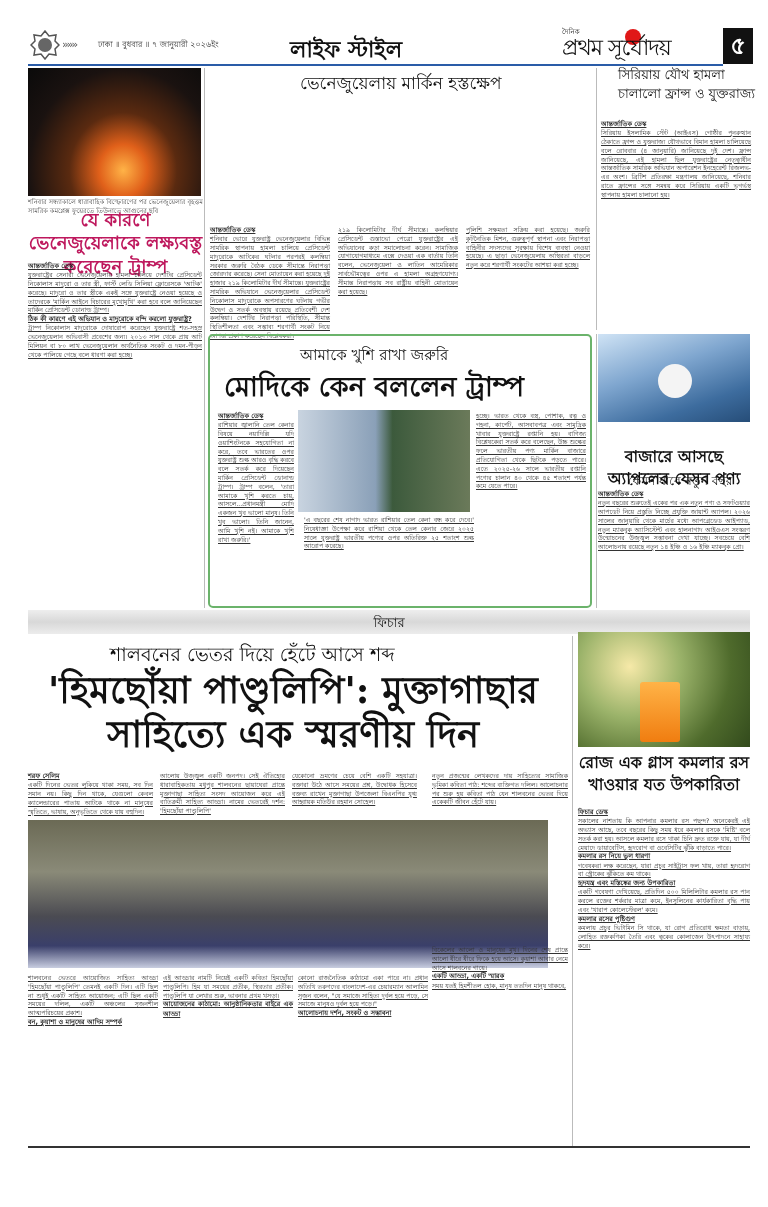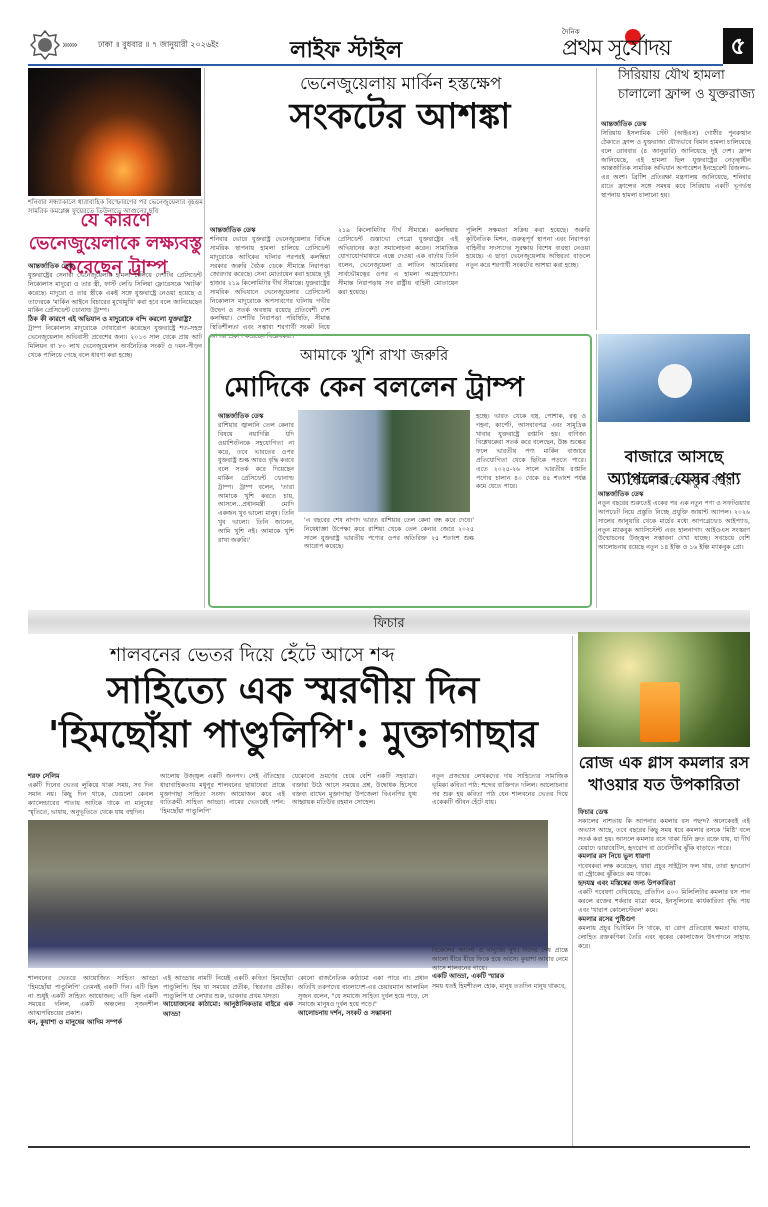--- a/index.html
+++ b/index.html
@@ -23,21 +23,21 @@
   .photo-fire { left: 28px; top: 68px; width: 173px; height: 128px; background: radial-gradient(ellipse at 55% 80%, #ffb347 0%, #e0601a 18%, #5a2a10 40%, #1a1210 70%, #0a0a0a 100%); }
   .photo-trump-modi { left: 298px; top: 410px; width: 172px; height: 102px; background: linear-gradient(90deg, #c9d4e0 0%, #8aa0b8 45%, #3c5a3c 55%, #6b7a5a 100%); }
   .photo-apple { left: 598px; top: 334px; width: 152px; height: 88px; background: linear-gradient(160deg, #cfe3f5 0%, #7fa6cf 40%, #3d6c9e 75%, #264d78 100%); }
   .apple-logo { left: 658px; top: 364px; width: 34px; height: 34px; border-radius: 50%; background: #f4f4f4; }
   .photo-orange { left: 578px; top: 632px; width: 172px; height: 115px; background: radial-gradient(circle at 30% 30%, #f6e9a8 0%, #9bb36a 35%, #4f6b2c 70%, #324a1c 100%); }
   .orange-glass { left: 640px; top: 682px; width: 40px; height: 60px; background: linear-gradient(180deg, #ffb347, #f07d10); border-radius: 3px; }
   .photo-group { left: 28px; top: 820px; width: 520px; height: 148px; background: linear-gradient(180deg, #6b6a55 0%, #8a8a78 35%, #4b4b52 65%, #3a3f6a 85%, #c8cde0 100%); }
 
   
   .caption { font-size: 6.5px; color: #444; line-height: 1.35; }
-  .body-text { font-size: 6.2px; line-height: 1.42; color: #333; text-align: justify; }
+  .body-text { font-size: 6.2px; line-height: 1.42; color: #333; text-align: justify; text-decoration: underline; }
   .byline { font-size: 6.5px; font-weight: bold; color: #222; display: block; }
   .subhead { font-weight: bold; }
 
   .kicker-main { left: 300px; top: 70px; font-size: 17px; color: #111; font-family: "DejaVu Serif", serif; }
   .headline-main { left: 210px; top: 96px; width: 380px; text-align: center; font-size: 35px; line-height: 1.15; font-weight: bold; color: #111; font-family: "DejaVu Serif", serif; }
 
   .left-head { left: 28px; top: 208px; width: 175px; text-align: center; font-size: 18px; line-height: 1.3; font-weight: bold; color: #be185d; font-family: "DejaVu Serif", serif; }
 
   .syria-head { left: 618px; top: 66px; width: 150px; font-size: 13px; line-height: 1.45; color: #111; font-family: "DejaVu Serif", serif; }
 
@@ -88,21 +88,20 @@
 <div class="abs left-head">যে কারণে ভেনেজুয়েলাকে লক্ষ্যবস্তু করেছেন ট্রাম্প</div>
 <div class="abs body-text" style="left:28px;top:262px;width:174px;">
   <span class="byline">আন্তর্জাতিক ডেস্ক</span>
   <span>যুক্তরাষ্ট্রের সেনারা ভেনেজুয়েলায় হামলা চালিয়ে দেশটির প্রেসিডেন্ট নিকোলাস মাদুরো ও তার স্ত্রী, ফার্স্ট লেডি সিলিয়া ফ্লোরেসকে 'আটক' করেছে। মাদুরো ও তার স্ত্রীকে একই সঙ্গে যুক্তরাষ্ট্রে নেওয়া হয়েছে ও তাদেরকে 'মার্কিন আইনে বিচারের মুখোমুখি' করা হবে বলে জানিয়েছেন মার্কিন প্রেসিডেন্ট ডোনাল্ড ট্রাম্প।</span>
   <span class="byline subhead">ঠিক কী কারণে এই অভিযান ও মাদুরোকে বন্দি করলো যুক্তরাষ্ট্র?</span>
   <span>ট্রাম্প নিকোলাস মাদুরোকে দোষারোপ করেছেন যুক্তরাষ্ট্রে শত-সহস্র ভেনেজুয়েলান অভিবাসী প্রবেশের জন্য। ২০১৩ সাল থেকে প্রায় আট মিলিয়ন বা ৮০ লাখ ভেনেজুয়েলান অর্থনৈতিক সংকট ও দমন-পীড়ন থেকে পালিয়ে গেছে বলে ধারণা করা হচ্ছে।</span>
 </div>
 
 <div class="abs kicker-main">ভেনেজুয়েলায় মার্কিন হস্তক্ষেপ</div>
 <div class="abs headline-main">
-  <div>সংকটের আশঙ্কা</div>
 </div>
 <div class="abs body-text" style="left:210px;top:226px;width:120px;">
   <span class="byline">আন্তর্জাতিক ডেস্ক</span>
   <span>শনিবার ভোরে যুক্তরাষ্ট্র ভেনেজুয়েলার বিভিন্ন সামরিক স্থাপনায় হামলা চালিয়ে প্রেসিডেন্ট মাদুরোকে আটকের ঘটনার পরপরই কলম্বিয়া সরকার জরুরি বৈঠক ডেকে সীমান্তে নিরাপত্তা জোরদার করেছে। সেনা মোতায়েন করা হয়েছে দুই হাজার ২১৯ কিলোমিটার দীর্ঘ সীমান্তে। যুক্তরাষ্ট্রের সামরিক অভিযানে ভেনেজুয়েলার প্রেসিডেন্ট নিকোলাস মাদুরোকে অপসারণের ঘটনায় গভীর উদ্বেগ ও সতর্ক অবস্থায় রয়েছে প্রতিবেশী দেশ কলম্বিয়া। দেশটির নিরাপত্তা পরিস্থিতি, সীমান্ত স্থিতিশীলতা এবং সম্ভাব্য শরণার্থী সংকট নিয়ে আশঙ্কা প্রকাশ করেছেন বিশ্লেষকরা।</span>
 </div>
 <div class="abs body-text" style="left:338px;top:226px;width:120px;">২১৯ কিলোমিটার দীর্ঘ সীমান্তে। কলম্বিয়ার প্রেসিডেন্ট গুস্তাভো পেত্রো যুক্তরাষ্ট্রের এই অভিযানের কড়া সমালোচনা করেন। সামাজিক যোগাযোগমাধ্যমে এক্সে দেওয়া এক বার্তায় তিনি বলেন, ভেনেজুয়েলা ও লাতিন আমেরিকার সার্বভৌমত্বের ওপর এ হামলা অগ্রহণযোগ্য। সীমান্ত নিরাপত্তায় সব রাষ্ট্রীয় বাহিনী মোতায়েন করা হয়েছে।</div>
 <div class="abs body-text" style="left:466px;top:226px;width:124px;">পুলিশি সক্ষমতা সক্রিয় করা হয়েছে। জরুরি কূটনৈতিক মিশন, গুরুত্বপূর্ণ স্থাপনা এবং নিরাপত্তা বাহিনীর সদস্যদের সুরক্ষায় বিশেষ ব্যবস্থা নেওয়া হয়েছে। এ ছাড়া ভেনেজুয়েলায় অস্থিরতা বাড়লে নতুন করে শরণার্থী সংকটের আশঙ্কা করা হচ্ছে।</div>
 
 <div class="abs syria-head">সিরিয়ায় যৌথ হামলা চালালো ফ্রান্স ও যুক্তরাজ্য</div>
 <div class="abs body-text" style="left:601px;top:120px;width:150px;">
@@ -128,22 +127,22 @@
 <div class="abs body-text" style="left:598px;top:490px;width:152px;">
   <span class="byline">আন্তর্জাতিক ডেস্ক</span>
   <span>নতুন বছরের শুরুতেই একের পর এক নতুন পণ্য ও সফটওয়্যার আপডেট নিয়ে প্রস্তুতি নিচ্ছে প্রযুক্তি জায়ান্ট অ্যাপল। ২০২৬ সালের জানুয়ারি থেকে মার্চের মধ্যে আপগ্রেডেড আইপ্যাড, নতুন ম্যাকবুক অ্যাসিস্টেন্ট এবং হালনাগাদ আইওএস সংস্করণ উন্মোচনের উজ্জ্বল সম্ভাবনা দেখা যাচ্ছে। সবচেয়ে বেশি আলোচনায় রয়েছে নতুন ১৪ ইঞ্চি ও ১৬ ইঞ্চি ম্যাকবুক প্রো।</span>
 </div>
 
 <div class="abs feature-band"></div>
 <div class="abs feature-label">ফিচার</div>
 
 <div class="abs feat-kicker">শালবনের ভেতর দিয়ে হেঁটে আসে শব্দ</div>
 <div class="abs feat-head">
+  <div>'হিমছোঁয়া পাণ্ডুলিপি': মুক্তাগাছার</div>
   <div>সাহিত্যে এক স্মরণীয় দিন</div>
-  <div>'হিমছোঁয়া পাণ্ডুলিপি': মুক্তাগাছার</div>
 </div>
 
 <div class="abs body-text" style="left:28px;top:772px;width:125px;">
   <span class="byline">শরফ সেলিম</span>
   <span>একটি দিনের ভেতর লুকিয়ে থাকা সময়, সব দিন সমান নয়। কিছু দিন থাকে, যেগুলো কেবল ক্যালেন্ডারের পাতায় আটকে থাকে না মানুষের স্মৃতিতে, ভাষায়, অনুভূতিতে থেকে যায় বহুদিন।</span>
 </div>
 <div class="abs body-text" style="left:160px;top:772px;width:125px;">আলোয় উজ্জ্বল একটি জনপদ। সেই ঐতিহ্যের ধারাবাহিকতায় মধুপুর শালবনের ছায়াঘেরা প্রান্তে মুক্তাগাছা সাহিত্য সংসদ আয়োজন করে এই ব্যতিক্রমী সাহিত্য আড্ডা। নামের ভেতরেই দর্শন: 'হিমছোঁয়া পাণ্ডুলিপি'</div>
 <div class="abs body-text" style="left:292px;top:772px;width:125px;">যেকোনো ভ্রমণের চেয়ে বেশি একটি সহযাত্রা। বক্তারা উঠে আসে সময়ের প্রশ্ন, উদ্বোধক হিসেবে বক্তব্য রাখেন মুক্তাগাছা উপজেলা বিএনপির যুগ্ম আহ্বায়ক মতিউর রহমান সোহেল।</div>
 <div class="abs body-text" style="left:432px;top:772px;width:136px;">নতুন প্রজন্মের লেখকদের দায় সাহিত্যের সামাজিক ভূমিকা কবিতা পাঠ: শব্দের ব্যক্তিগত দলিল। আলোচনার পর শুরু হয় কবিতা পাঠ যেন শালবনের ভেতর দিয়ে একেকটি জীবন হেঁটে যায়।</div>
 

